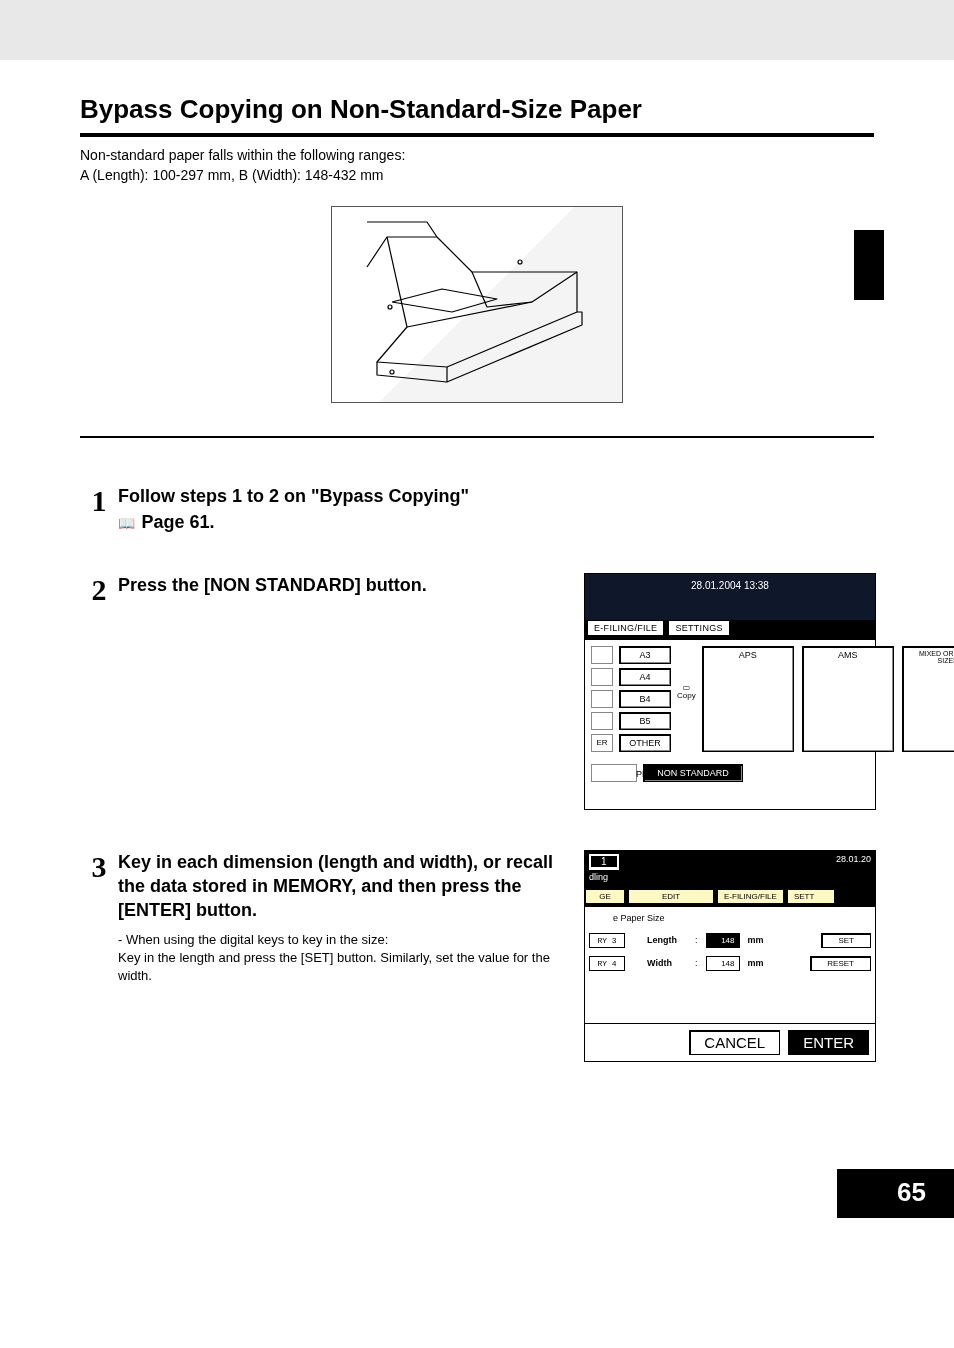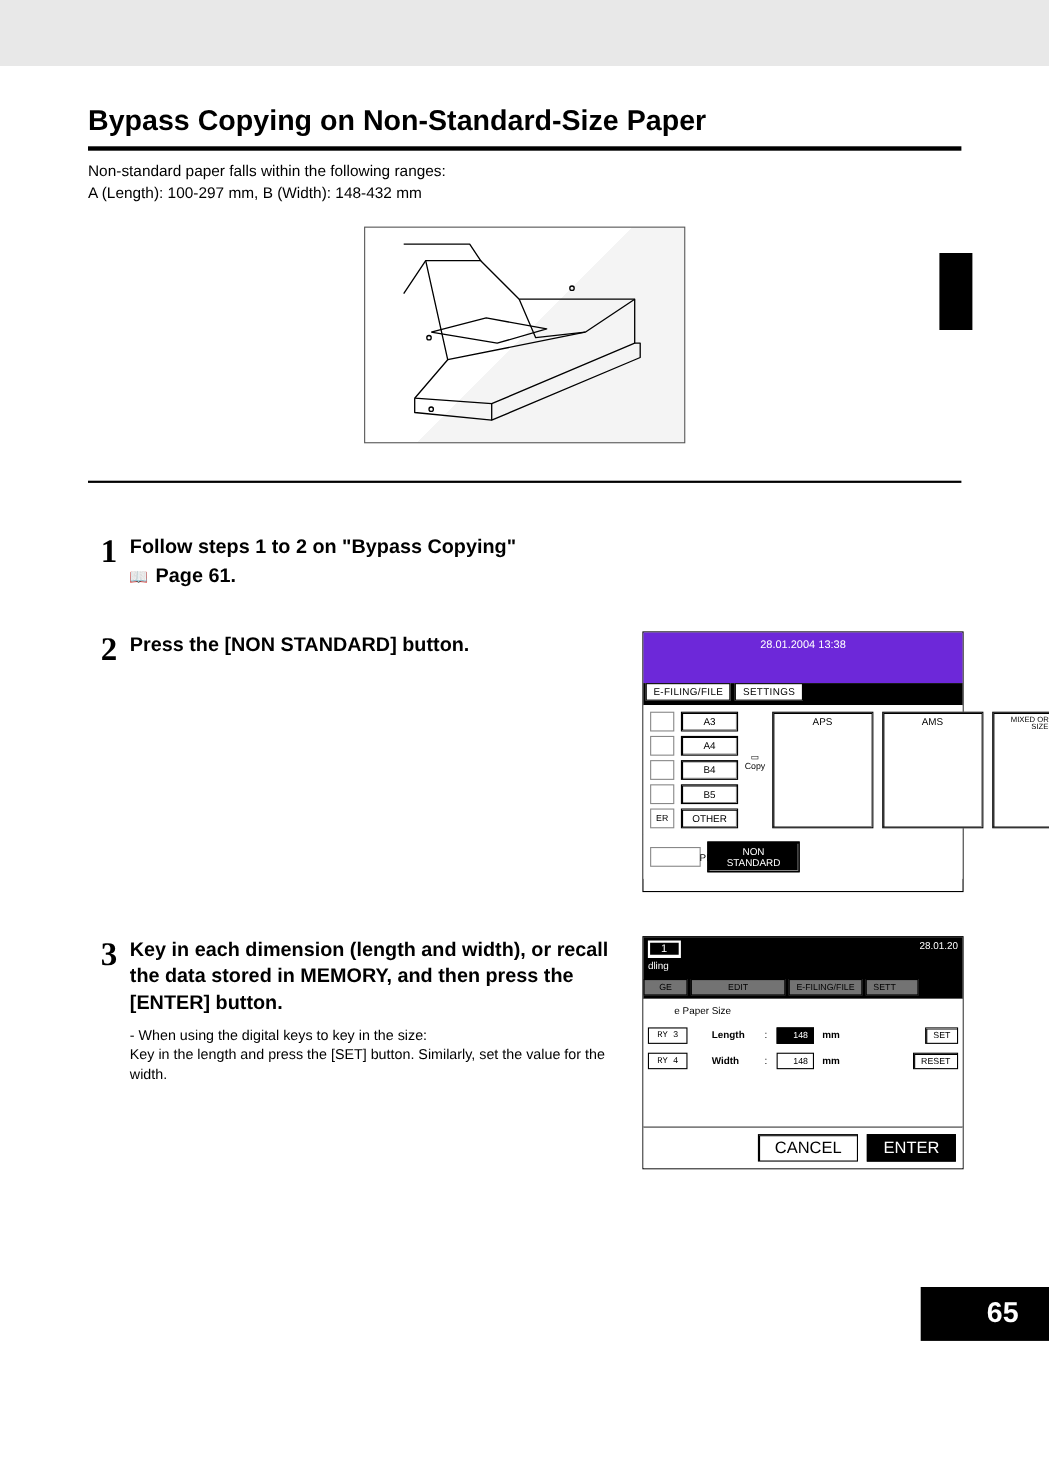--- a/index.html
+++ b/index.html
@@ -111,21 +111,21 @@
 
   
   .ss1 {
     width: 290px;
     height: 235px;
     border: 1px solid #000;
     font-family: "MS Sans Serif", Verdana, sans-serif;
     font-size: 10px;
   }
   .ss1-top {
-    background: #6d28d9;
+    background: #0f172a;
     color: #fff;
     text-align: center;
     padding: 6px 4px;
     height: 46px;
     box-sizing: border-box;
   }
   .ss1-tabs {
     display: flex;
     gap: 4px;
     padding: 0 2px 4px 2px;
@@ -247,21 +247,21 @@
     font-size: 9px;
   }
   .ss2-date { font-size: 9px; }
   .ss2-tabs {
     background: #000;
     display: flex;
     gap: 3px;
     padding: 0 0 3px 0;
   }
   .ss2-tab {
-    background: #737373;
+    background: #fef9c3;
     border: 1px solid #000;
     padding: 2px 6px;
     font-size: 8px;
   }
   .ss2-body {
     background: #fff;
     flex: 1;
     padding: 6px 4px 0 4px;
     font-size: 9px;
     position: relative;
@@ -287,21 +287,21 @@
     padding: 2px 4px;
     font-size: 8px;
     min-width: 24px;
     text-align: right;
     background: #fff;
   }
   .ss2-valbox-inv { background:#000; color:#fff; }
   .ss2-mm { font-weight: bold; }
   .ss2-action {
     border: 1px solid #000;
-    padding: 2px 6px;
+    padding: 2px 16px;
     font-size: 8px;
     margin-left: auto;
     box-shadow: 1px 1px 0 #000 inset;
   }
   .ss2-footer {
     border-top: 1px solid #000;
     display: flex;
     justify-content: flex-end;
     gap: 8px;
     padding: 6px;
@@ -412,21 +412,21 @@
                 </div>
                 <div class="ss1-right">
                   <div class="ss1-btn ss1-btn-wide">APS</div>
                   <div class="ss1-btn ss1-btn-wide">AMS</div>
                   <div class="ss1-btn ss1-btn-wide" style="font-size:7px;">MIXED ORIGINAL SIZES</div>
                   <div class="ss1-btn ss1-btn-wide">OTHER SIZE</div>
                 </div>
               </div>
               <div class="ss1-pe-row">
                 <div class="ss1-pe-label">PE</div>
-                <div class="ss1-btn ss1-btn-inv" style="width:84px;">NON STANDARD</div>
+                <div class="ss1-btn ss1-btn-inv" style="width:100px;">NON STANDARD</div>
               </div>
             </div>
           </div>
         </div>
       </div>
     </div>
 
     <div class="step">
       <div class="step-num">3</div>
       <div class="step-body">

